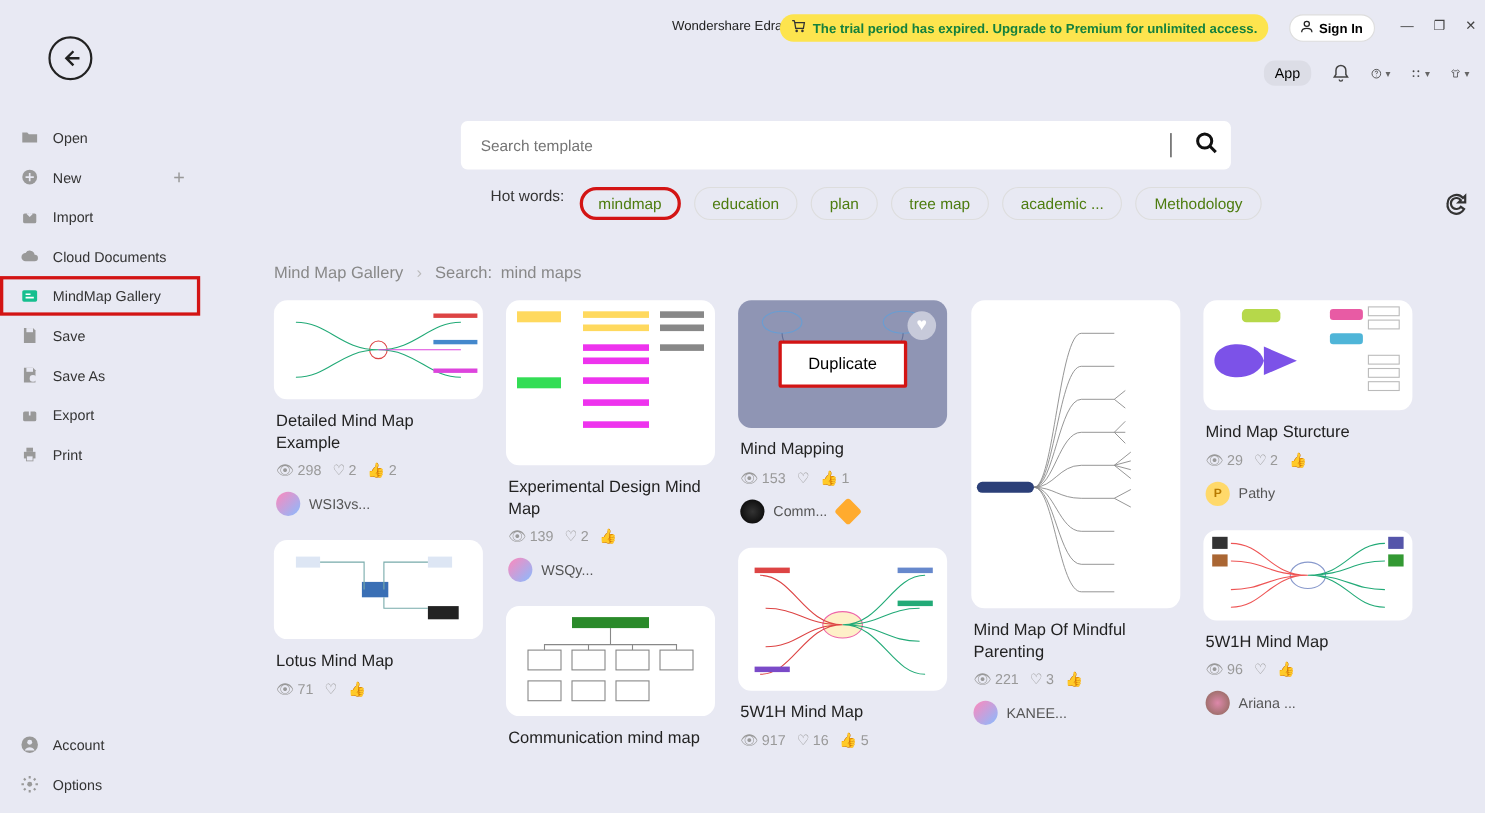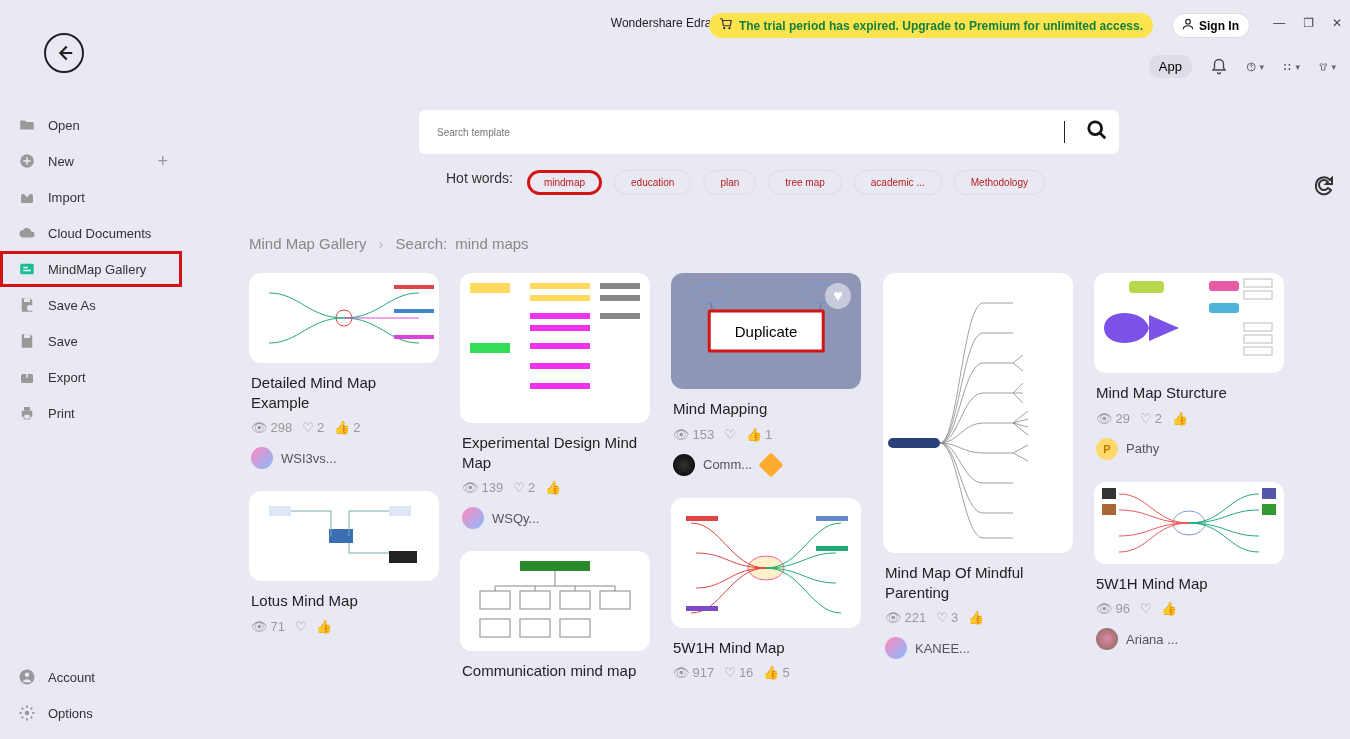--- a/index.html
+++ b/index.html
@@ -27,27 +27,27 @@
 .side-item.active { border: 3px solid #d31414; padding: 6px 15px; }
 .side-item.active .side-ico svg path, .side-item.active .side-ico svg rect { }
 .side-ico { width: 18px; height: 18px; display: flex; align-items: center; justify-content: center; color: #888; }
 .side-ico.active-ico { color: #16bf8f; }
 .side-plus { position: absolute; right: 14px; color: #999; font-size: 18px; font-weight: 300; }
 .sidebar-bottom { position:absolute; bottom: 8px; left:0; width: 182px;}
 
 
 .main { position: absolute; top: 55px; left: 200px; right: 0; bottom: 0; overflow: hidden; }
 .search-wrap { margin: 55px 0 0 219px; width: 700px; background: #fff; border-radius: 6px; display: flex; align-items: center; height: 44px; }
-.search-wrap input { flex: 1; border: none; outline: none; font-size: 10px; padding: 0 18px; color: #15803d; background: transparent; }
+.search-wrap input { flex: 1; border: none; outline: none; font-size: 14px; padding: 0 18px; color: #15803d; background: transparent; }
 .search-sep { width: 1px; height: 22px; background: #222; margin-right: 10px; }
 .search-btn { width: 44px; text-align: center; }
 
 .hotwords { margin: 16px 0 0 246px; display: flex; align-items: flex-start; gap: 12px; font-size: 14px; color: #333; }
 .hotwords-label { font-size: 14px; margin-right:2px; }
-.hw-pill { background: transparent; border: 1px solid #ddd; border-radius: 20px; padding: 6px 16px; font-size: 10px; color: #b91c1c; }
+.hw-pill { background: transparent; border: 1px solid #ddd; border-radius: 20px; padding: 6px 16px; font-size: 14px; color: #4d7c0f; }
 .hw-pill.highlighted { border: 3px solid #d31414; padding: 4px 14px; }
 
 
 .breadcrumb { margin: 40px 0 0 49px; font-size: 15px; color: #888; display: flex; align-items: center; gap: 12px; }
 .breadcrumb .sep { color: #bbb; }
 
 
 .gallery { position: absolute; top: 218px; left: 49px; right: 20px; bottom: 0; }
 .col { position: absolute; top: 0; width: 190px; }
 .col.c0 { left: 0; }
@@ -178,33 +178,33 @@
           <path d="M7 10h6M7 14h10" stroke="#fff" stroke-width="2"></path>
         </svg>
       </span>
     <span>MindMap Gallery</span>
   </div>
   <div class="side-item">
     <span class="side-ico">
         <svg width="18" height="18" viewBox="0 0 24 24">
           <path d="M5 3h11l3 3v15H5z" fill="#999"></path>
           <rect x="8" y="3" width="8" height="5" fill="#e8e9f3"></rect>
-          <circle cx="16" cy="16" r="4" fill="#e8e9f3"></circle>
-        </svg>
-      </span>
-    <span>Save As</span>
+        </svg>
+      </span>
+    <span>Save</span>
   </div>
   <div class="side-item">
     <span class="side-ico">
         <svg width="18" height="18" viewBox="0 0 24 24">
           <path d="M5 3h11l3 3v15H5z" fill="#999"></path>
           <rect x="8" y="3" width="8" height="5" fill="#e8e9f3"></rect>
-        </svg>
-      </span>
-    <span>Save</span>
+          <circle cx="16" cy="16" r="4" fill="#e8e9f3"></circle>
+        </svg>
+      </span>
+    <span>Save As</span>
   </div>
   <div class="side-item">
     <span class="side-ico">
         <svg width="18" height="18" viewBox="0 0 24 24">
           <rect x="4" y="8" width="16" height="12" rx="2" fill="#999"></rect>
           <path d="M12 13V3m-3 3l3-3 3 3" stroke="#e8e9f3" stroke-width="2" fill="none"></path>
         </svg>
       </span>
     <span>Export</span>
   </div>

